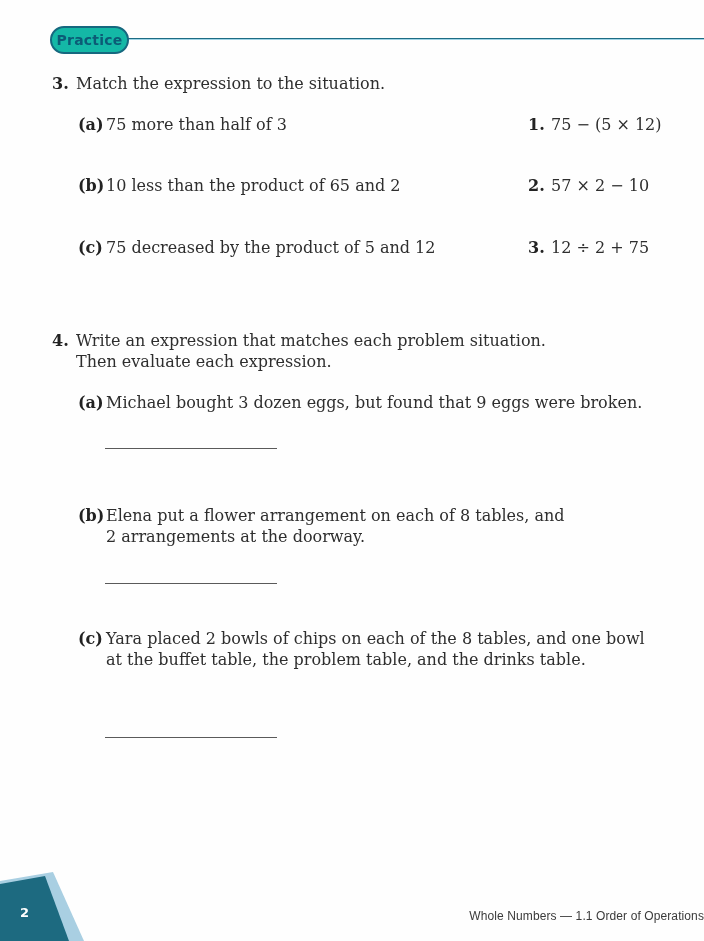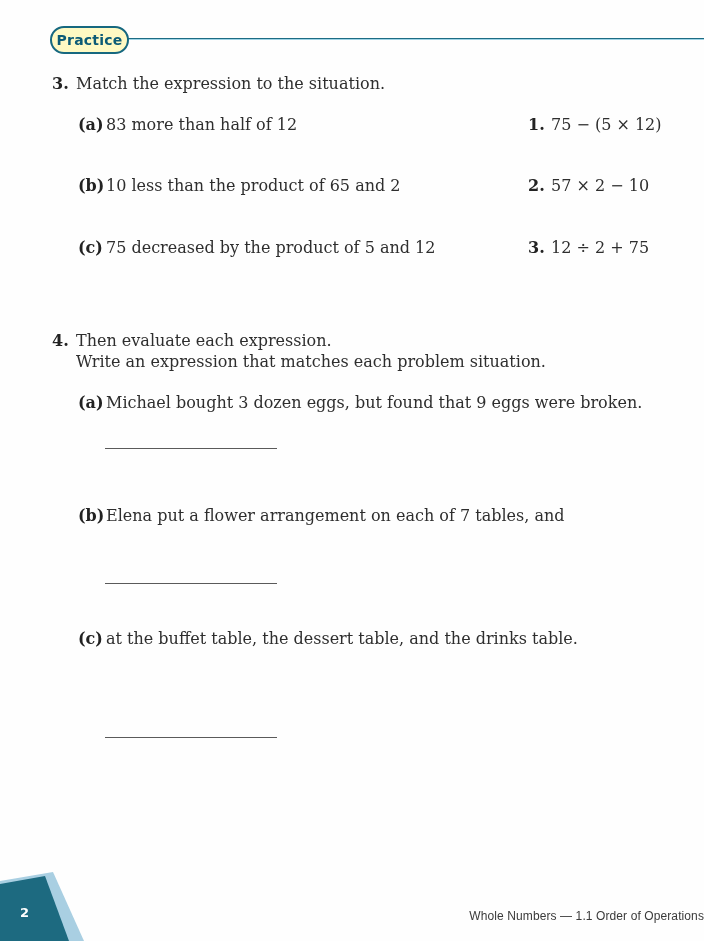--- a/index.html
+++ b/index.html
@@ -13,21 +13,21 @@
     font-family: "DejaVu Serif", "Liberation Serif", serif;
     color: #2e2e2e;
     margin: 0 auto;
   }
 
   
   .practice-badge {
     position: absolute;
     left: 50px; top: 26px;
     width: 79px; height: 28px;
-    background: #fef9c3;
+    background: #14b8a6;
     border: 2.5px solid #16687f;
     border-radius: 14px;
     display: flex; align-items: center; justify-content: center;
     font-family: "DejaVu Sans", "Liberation Sans", sans-serif;
     font-weight: bold;
     font-size: 14px;
     color: #0c5b76;
     letter-spacing: 0.2px;
     z-index: 2;
   }
@@ -92,21 +92,21 @@
   </div>
   <div class="header-rule"></div>
 
   <div class="abs q-block" style="top: 73px;">
     <span class="num-label">3.</span>
     <span>Match the expression to the situation.</span>
   </div>
 
   <div class="abs part-block" style="top: 114px;">
     <span class="part-label">(a)</span>
-    <span>83 more than half of 12</span>
+    <span>75 more than half of 3</span>
   </div>
   <div class="abs expr-block" style="top: 114px;">
     <span class="num-label">1.</span>
     <span>75 − (5 × 12)</span>
   </div>
 
   <div class="abs part-block" style="top: 175px;">
     <span class="part-label">(b)</span>
     <span>10 less than the product of 65 and 2</span>
   </div>
@@ -119,39 +119,41 @@
     <span class="part-label">(c)</span>
     <span>75 decreased by the product of 5 and 12</span>
   </div>
   <div class="abs expr-block" style="top: 237px;">
     <span class="num-label">3.</span>
     <span>12 ÷ 2 + 75</span>
   </div>
 
   <div class="abs q-block" style="top: 330px;">
     <span class="num-label">4.</span>
+    <div>Write an expression that matches each problem situation.</div>
     <div>Then evaluate each expression.</div>
-    <div>Write an expression that matches each problem situation.</div>
   </div>
 
   <div class="abs part-block" style="top: 392px;">
     <span class="part-label">(a)</span>
     <div>Michael bought 3 dozen eggs, but found that 9 eggs were broken.</div>
   </div>
   <div class="answer-blank" style="top: 448px;"></div>
 
   <div class="abs part-block" style="top: 505px;">
     <span class="part-label">(b)</span>
-    <div>Elena put a flower arrangement on each of 7 tables, and</div>
+    <div>Elena put a flower arrangement on each of 8 tables, and</div>
+    <div>2 arrangements at the doorway.</div>
   </div>
   <div class="answer-blank" style="top: 583px;"></div>
 
   <div class="abs part-block" style="top: 628px;">
     <span class="part-label">(c)</span>
-    <div>at the buffet table, the dessert table, and the drinks table.</div>
+    <div>Yara placed 2 bowls of chips on each of the 8 tables, and one bowl</div>
+    <div>at the buffet table, the problem table, and the drinks table.</div>
   </div>
   <div class="answer-blank" style="top: 737px;"></div>
 
   <svg class="corner-svg" viewBox="0 0 96 72">
     <polygon points="0,12 53,3 84,72 0,72" fill="#a9cfe2"></polygon>
     <polygon points="0,15 45,7 69,72 0,72" fill="#1d6a80"></polygon>
   </svg>
   <div class="page-number">2</div>
   <div class="footer-text">Whole Numbers — 1.1  Order of Operations</div>
 

